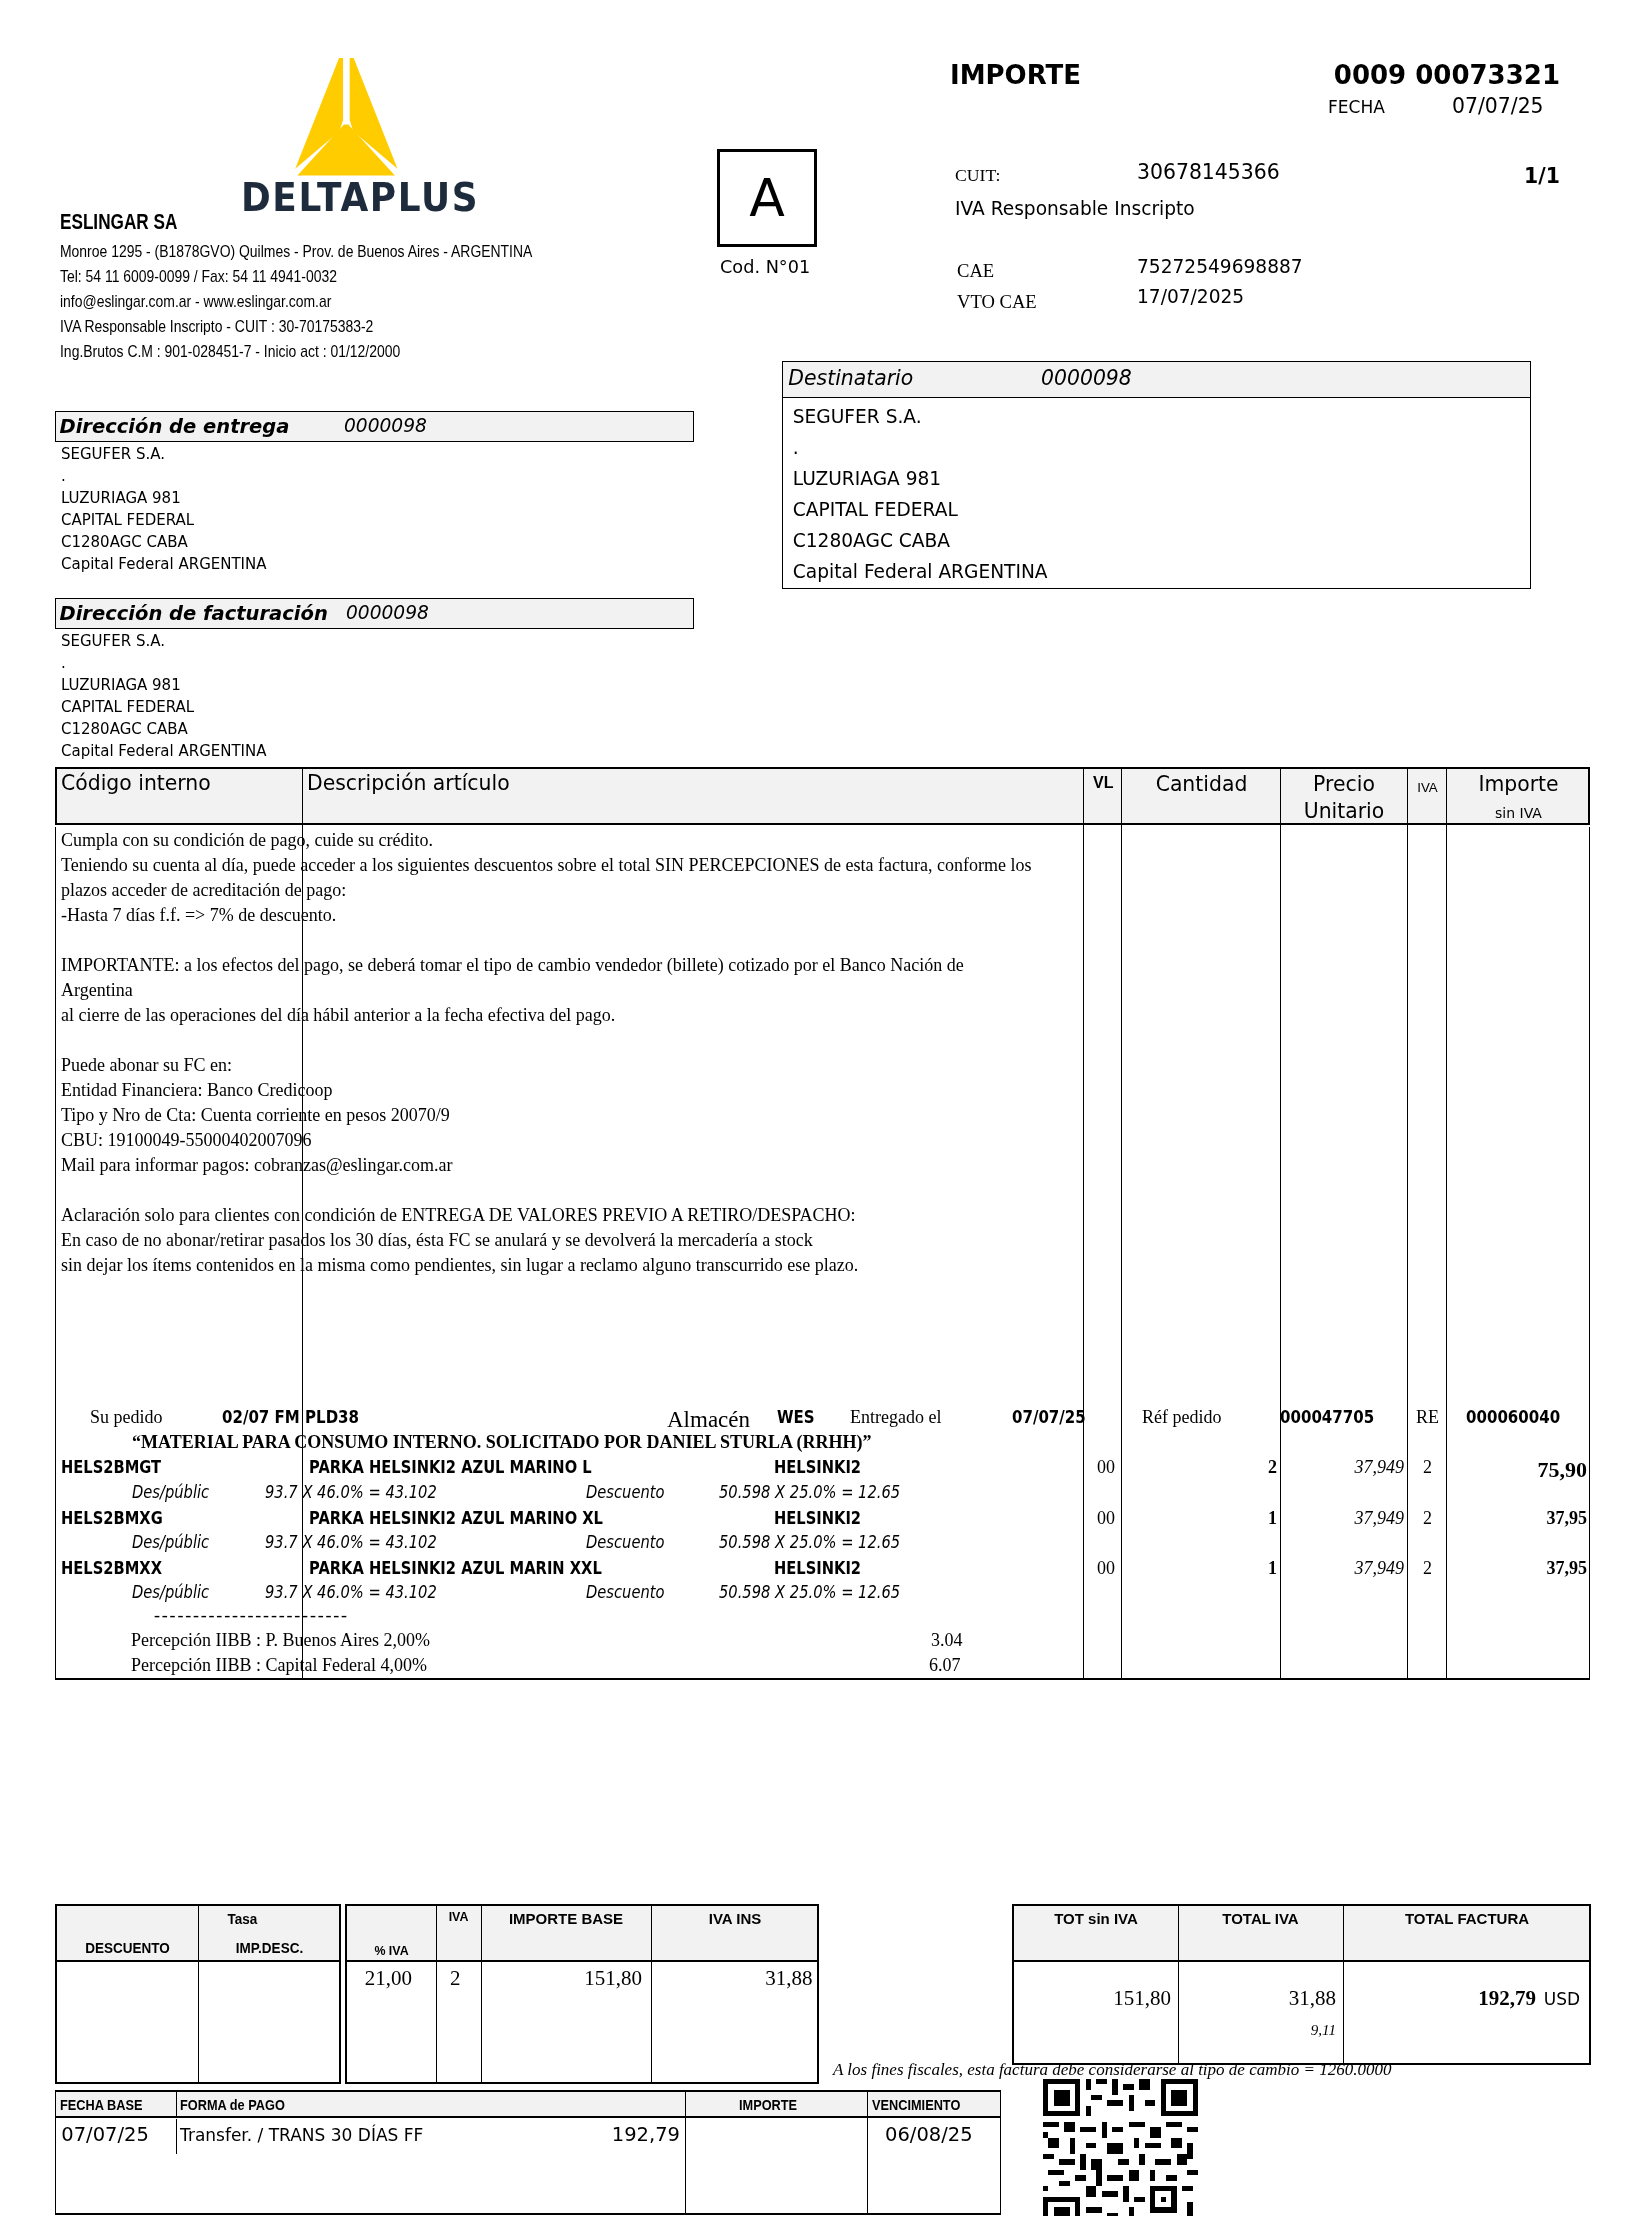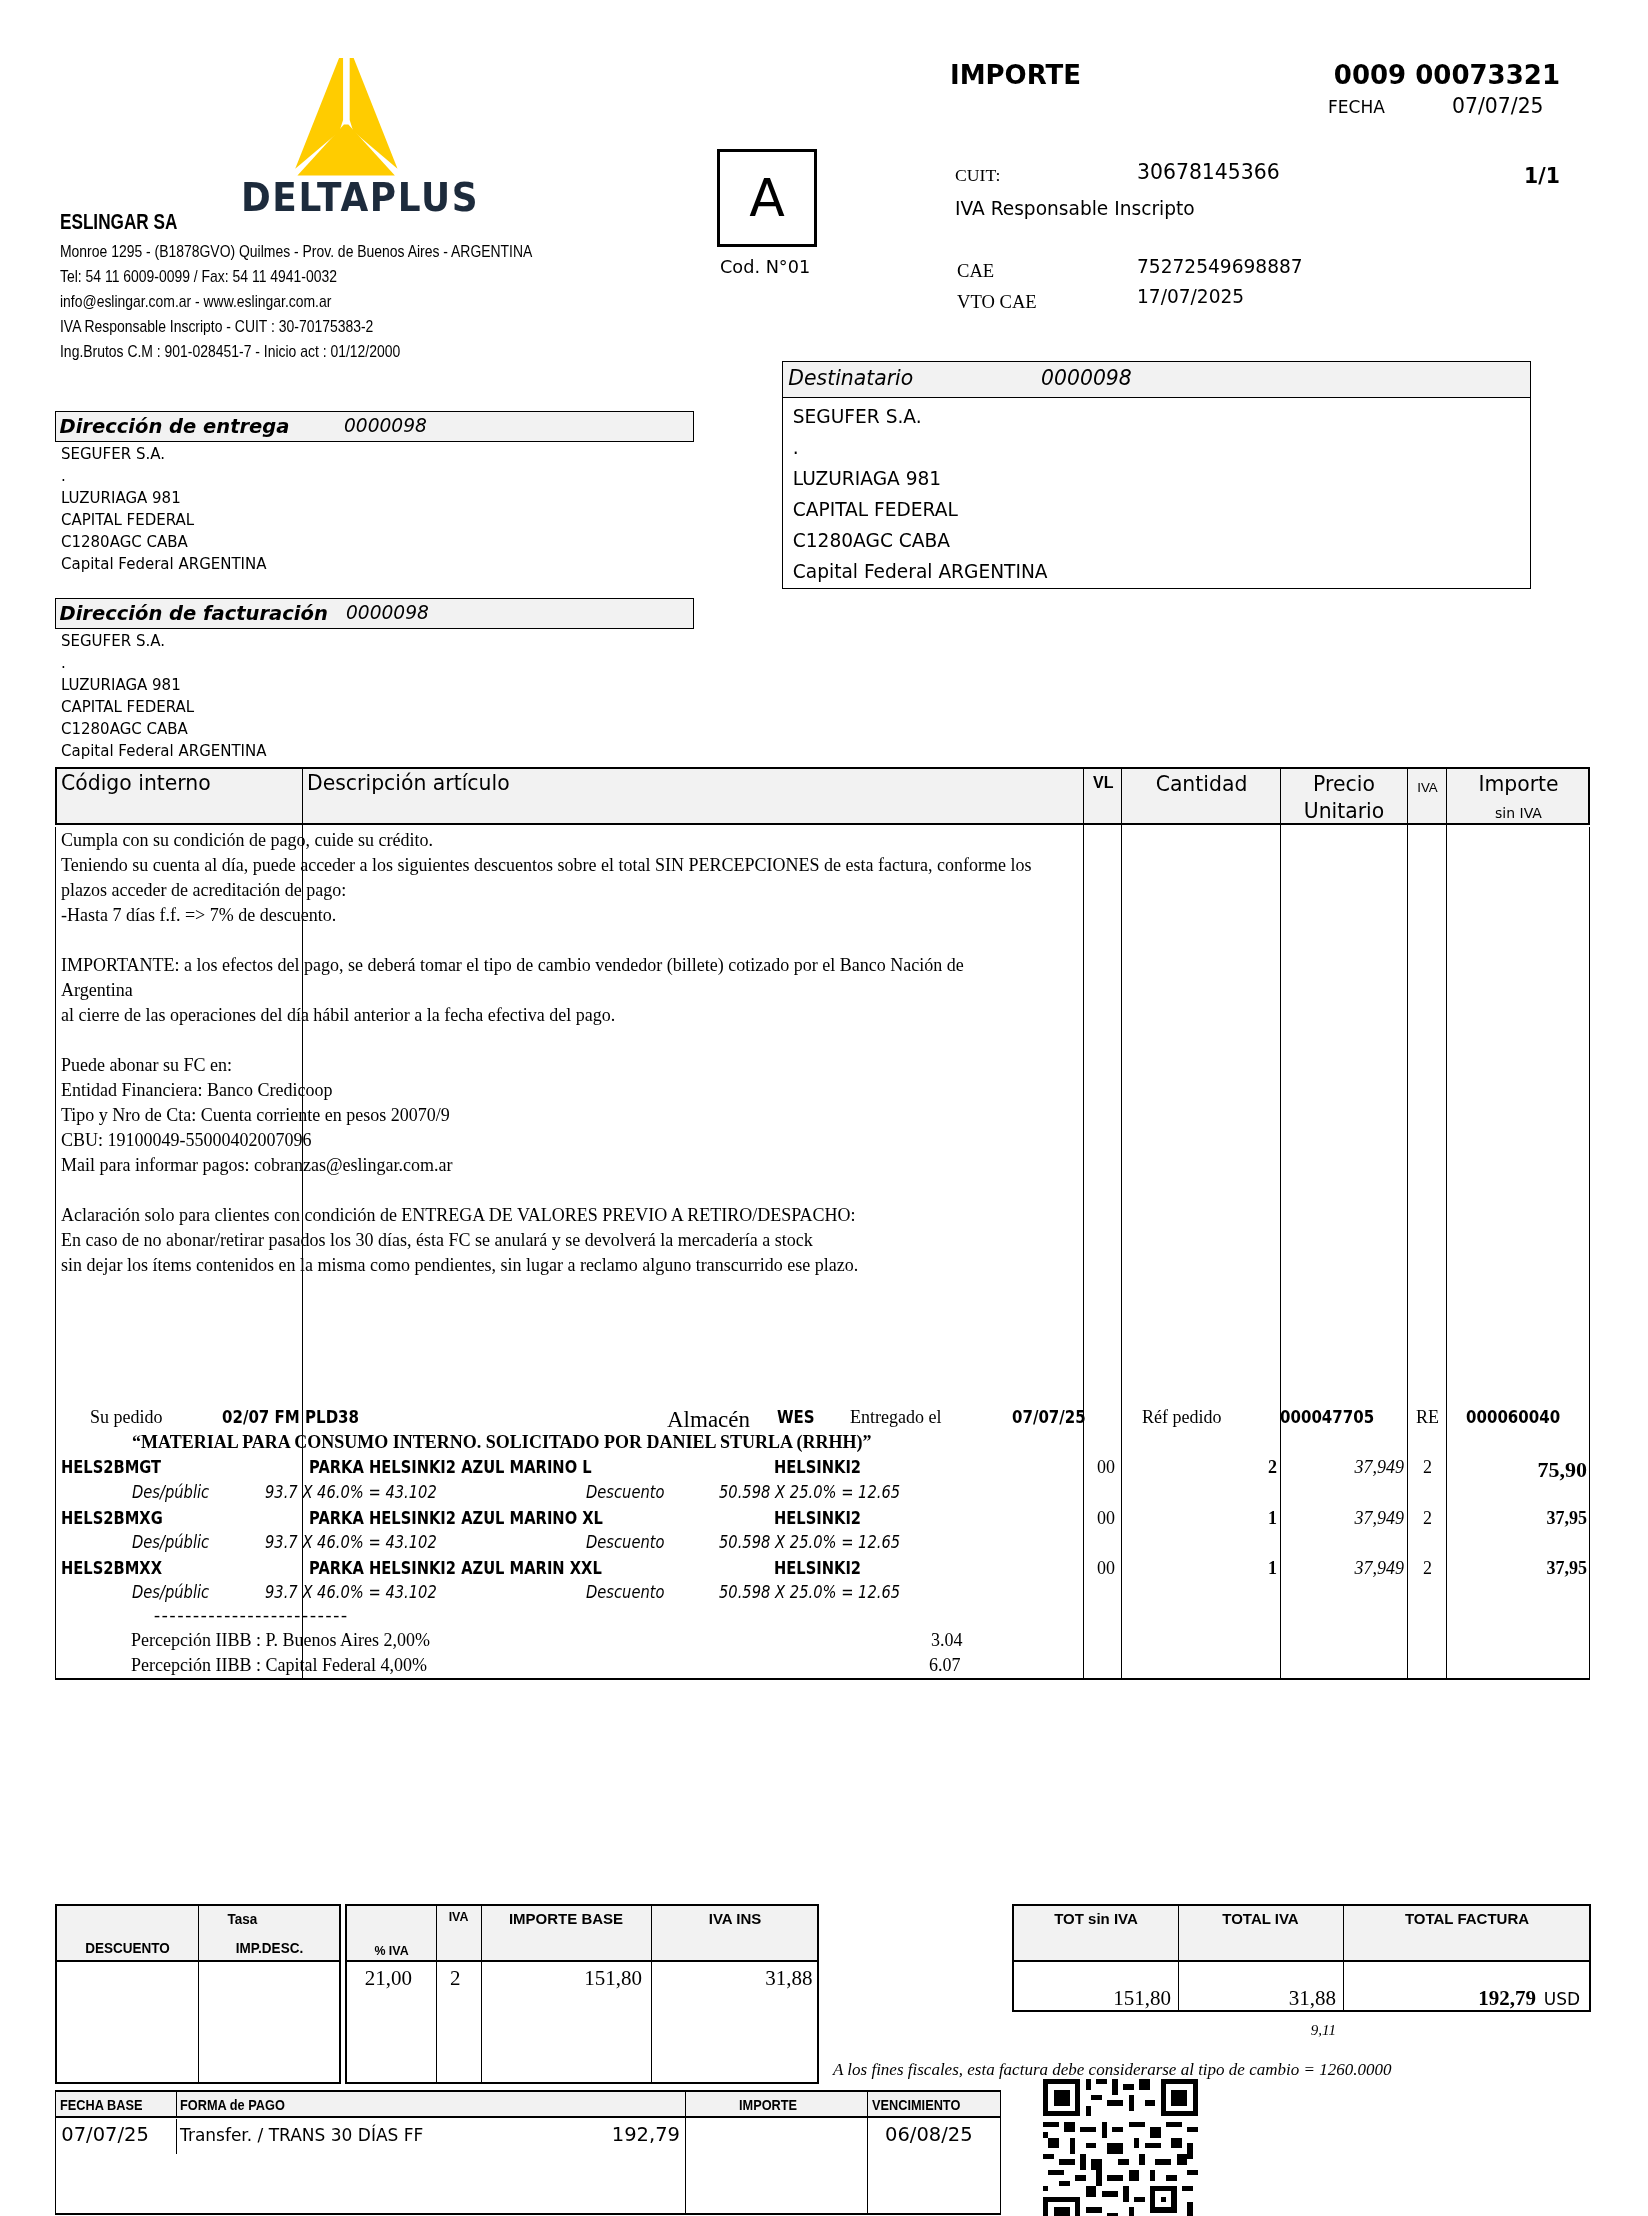--- a/index.html
+++ b/index.html
@@ -236,21 +236,21 @@
   <div class="th-small cond b" style="left:0; top:38px; width:89px; font-size:12.4px;">% IVA</div>
   <div class="th-small cond b" style="left:89px; top:4.4px; width:45px; font-size:12.4px;">IVA</div>
   <div class="th-small cond b" style="left:134px; top:4.4px; width:170px;">IMPORTE BASE</div>
   <div class="th-small cond b" style="left:304px; top:4.4px; width:168px;">IVA INS</div>
   <div class="num serif" style="left:17.7px; top:60px;">21,00</div>
   <div class="num serif" style="left:103px; top:60px;">2</div>
   <div class="num serif" style="right:175px; top:60px;">151,80</div>
   <div class="num serif" style="right:4.4px; top:60px;">31,88</div>
 </div>
 
-<div class="abs" style="left:1012px; top:1904px; width:579px; height:108px; border:2.2px solid #000; box-sizing:border-box;">
+<div class="abs" style="left:1012px; top:1904px; width:579px; height:161px; border:2.2px solid #000; box-sizing:border-box;">
   <div class="hdrbg" style="position:absolute; left:0; top:0; right:0; height:54px; border-bottom:2.2px solid #000;"></div>
   <div style="position:absolute; left:164px; top:0; bottom:0; width:0.9px; background:#000;"></div>
   <div style="position:absolute; left:329px; top:0; bottom:0; width:0.9px; background:#000;"></div>
   <div class="th-small cond b" style="left:0; top:4.4px; width:164px;">TOT sin IVA</div>
   <div class="th-small cond b" style="left:164px; top:4.4px; width:165px;">TOTAL IVA</div>
   <div class="th-small cond b" style="left:329px; top:4.4px; width:248px;">TOTAL FACTURA</div>
   <div class="num serif" style="right:418px; top:80px;">151,80</div>
   <div class="num serif" style="right:253px; top:80px;">31,88</div>
   <div class="num serif i" style="right:253px; top:116px; font-size:15px;">9,11</div>
   <div class="num serif b" style="right:53px; top:80px;">192,79</div>

